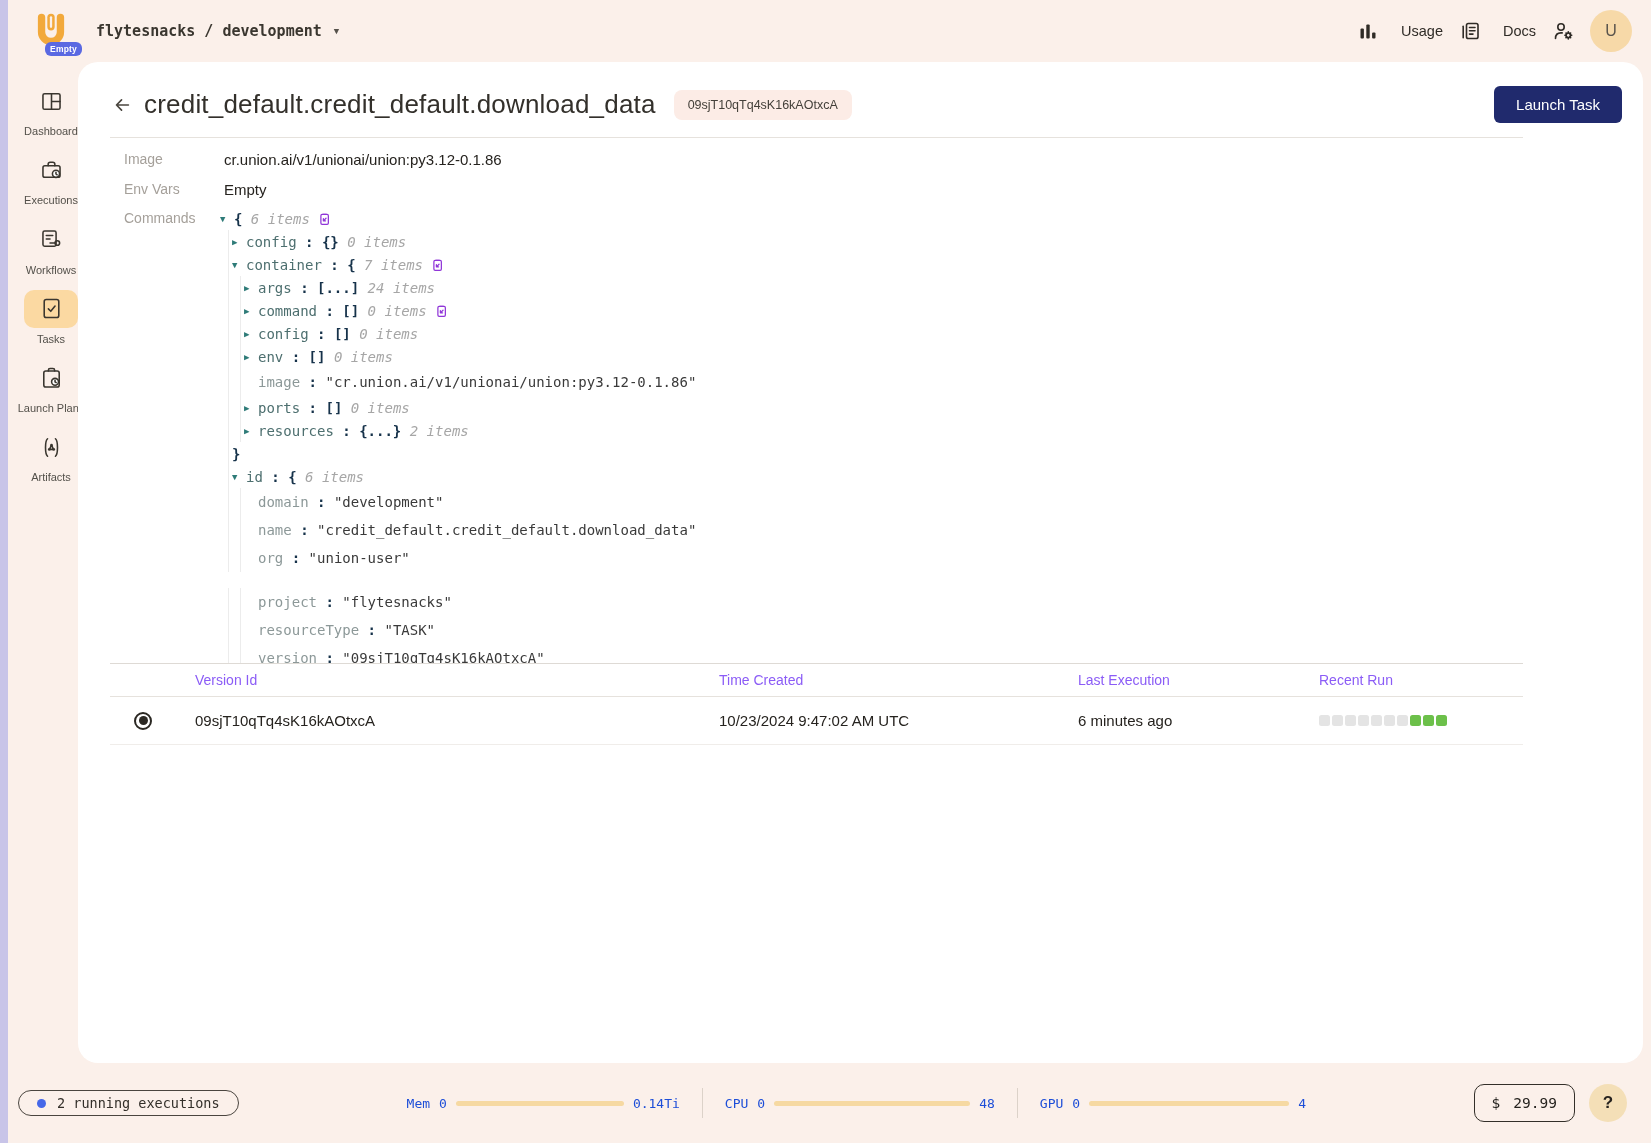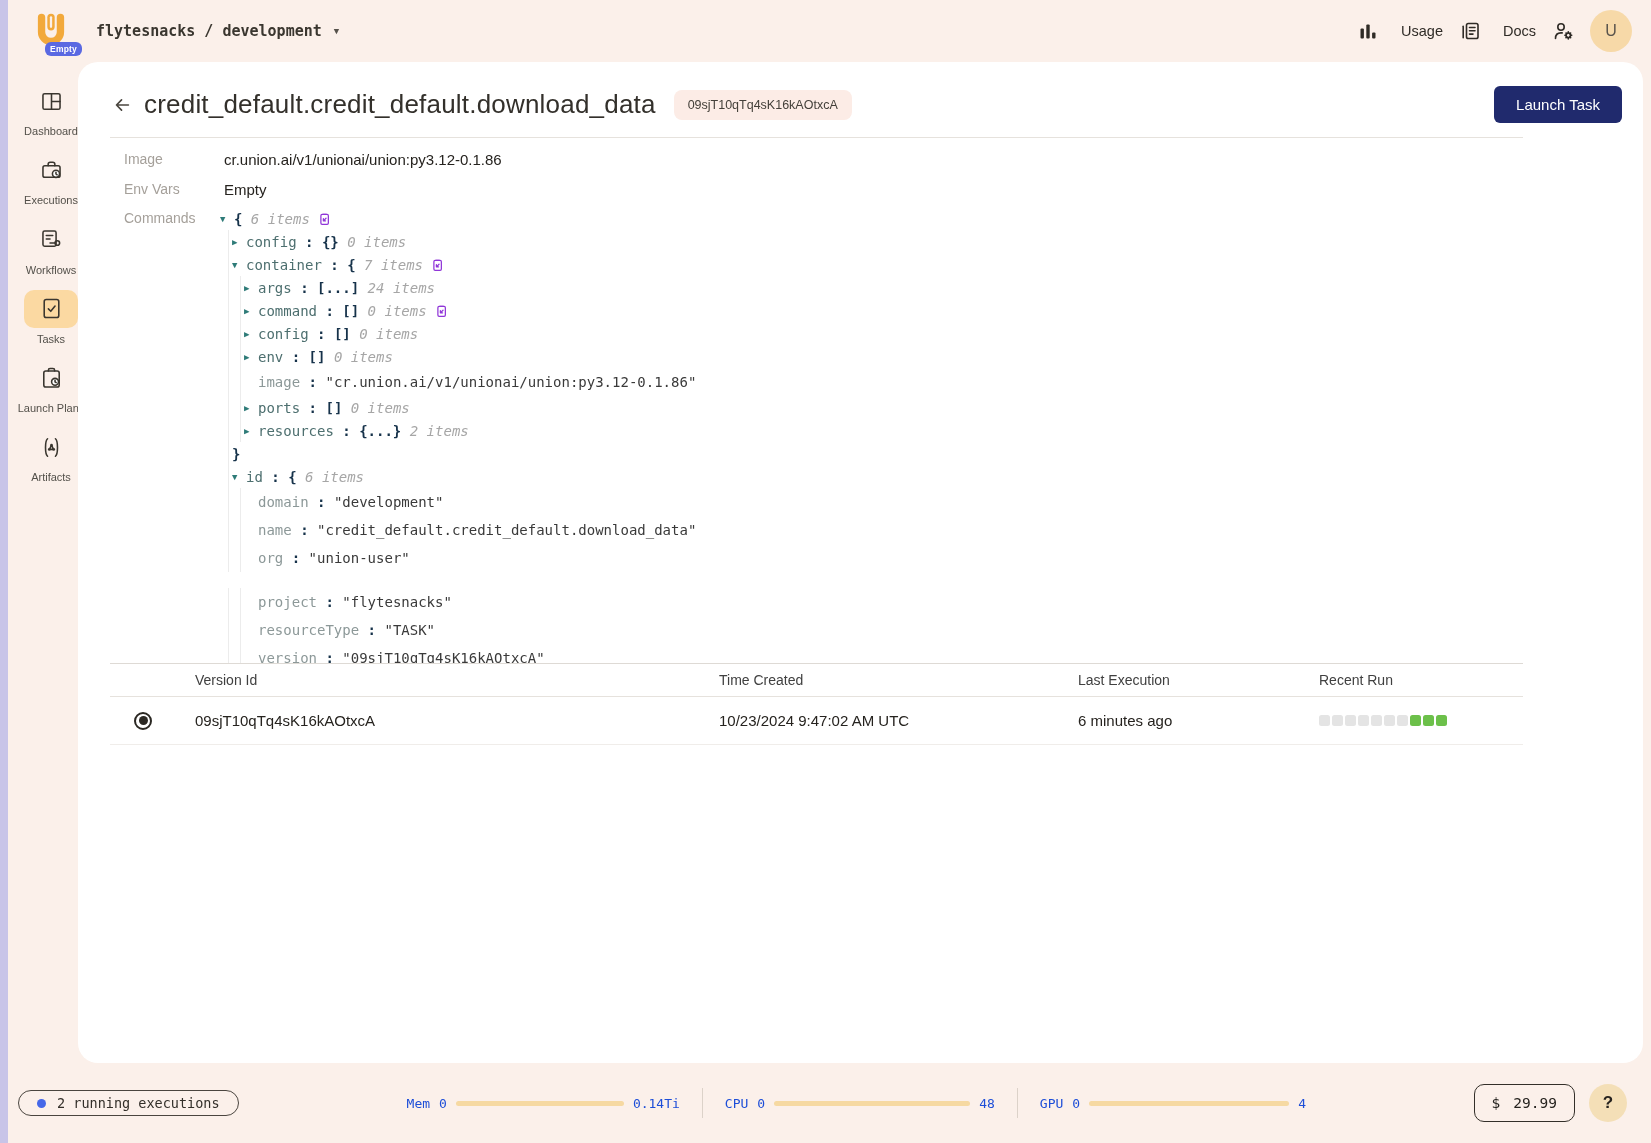--- a/index.html
+++ b/index.html
@@ -69,21 +69,21 @@
   .key-leaf{color:#8c9898}
   .colon,.brace{color:#16324a;font-weight:bold}
   .count{color:#a6a6a6;font-style:italic}
   .sval{color:#3a3a3a}
   .copy-ic{color:var(--copy-purple,#9036d8);margin-left:7px;display:inline-flex;cursor:pointer}
   .copy-ic svg{width:14px;height:14px;stroke:currentColor;fill:none;stroke-width:1.6;stroke-linecap:round;stroke-linejoin:round}
 
   
   .table-divider{border-top:1px solid #dedad5}
   .vtable-header,.vtable-row{display:grid;grid-template-columns:85px 524px 359px 241px 1fr;align-items:center}
-  .vtable-header{height:33px;border-bottom:1px solid #e6e2dd;font-size:14px;color:#404040}
+  .vtable-header{height:33px;border-bottom:1px solid #e6e2dd;font-size:14px;color:#8b5cf6}
   .vtable-row{height:48px;font-size:15px;color:#26231f;border-bottom:1px solid #f0edea;cursor:pointer}
   .radio-cell{padding-left:24px}
   .radio{width:18px;height:18px;border:2px solid #2b2823;border-radius:50%;display:flex;align-items:center;justify-content:center;cursor:pointer}
   .radio::after{content:"";width:9px;height:9px;background:#2b2823;border-radius:50%}
   .run-cells{display:flex;gap:2px}
   .sq{width:11px;height:11px;border-radius:2.5px}
   .sq.empty{background:#e4e4e4}
   .sq.succeeded{background:var(--run-green,#6cc04a)}
 
   

